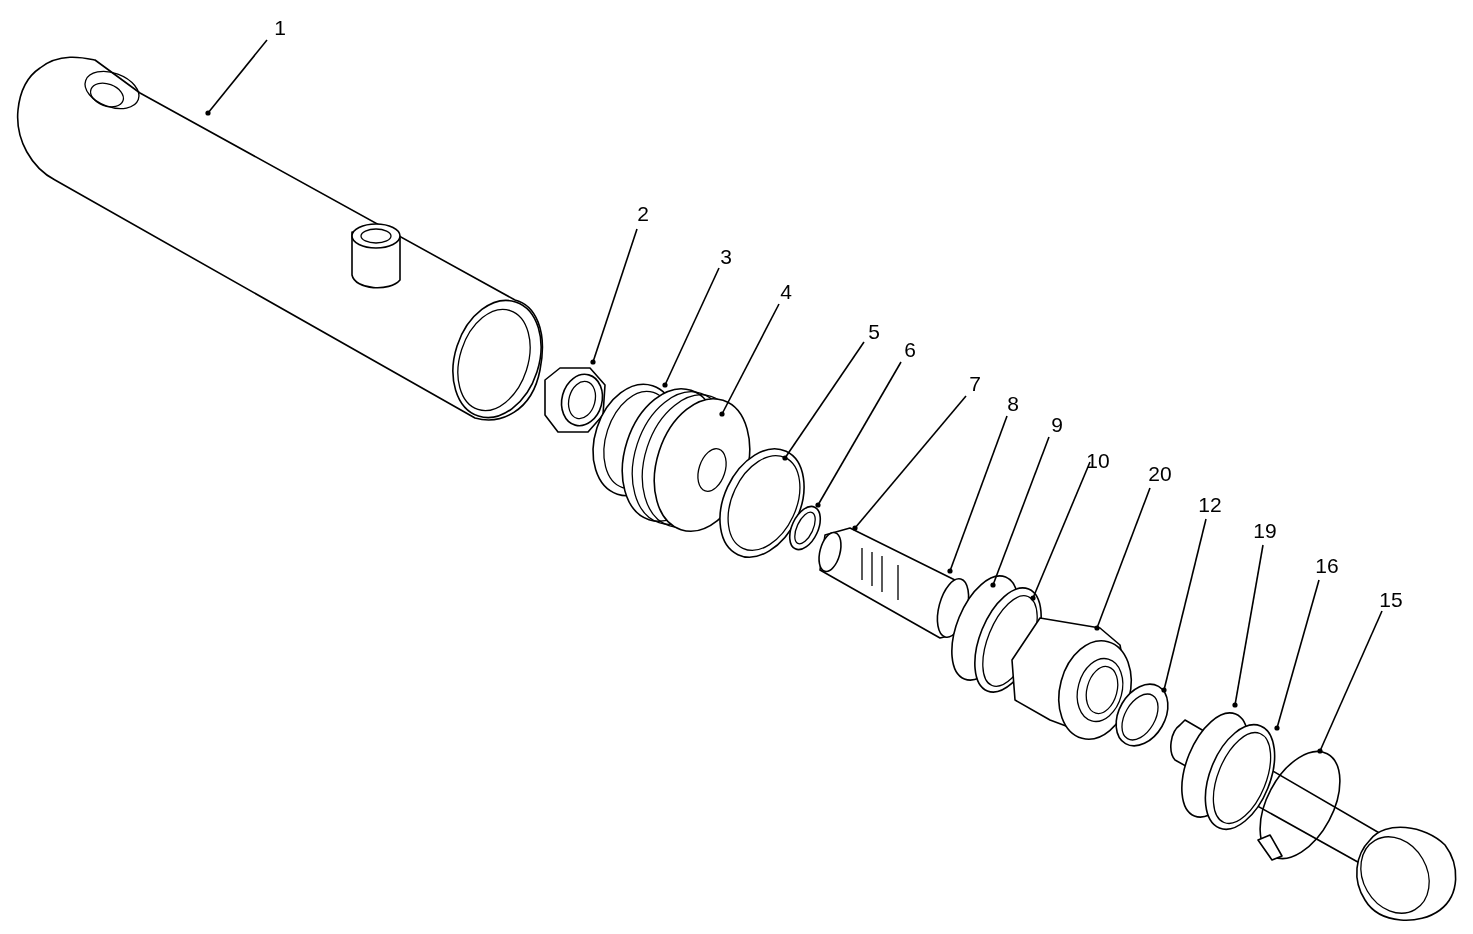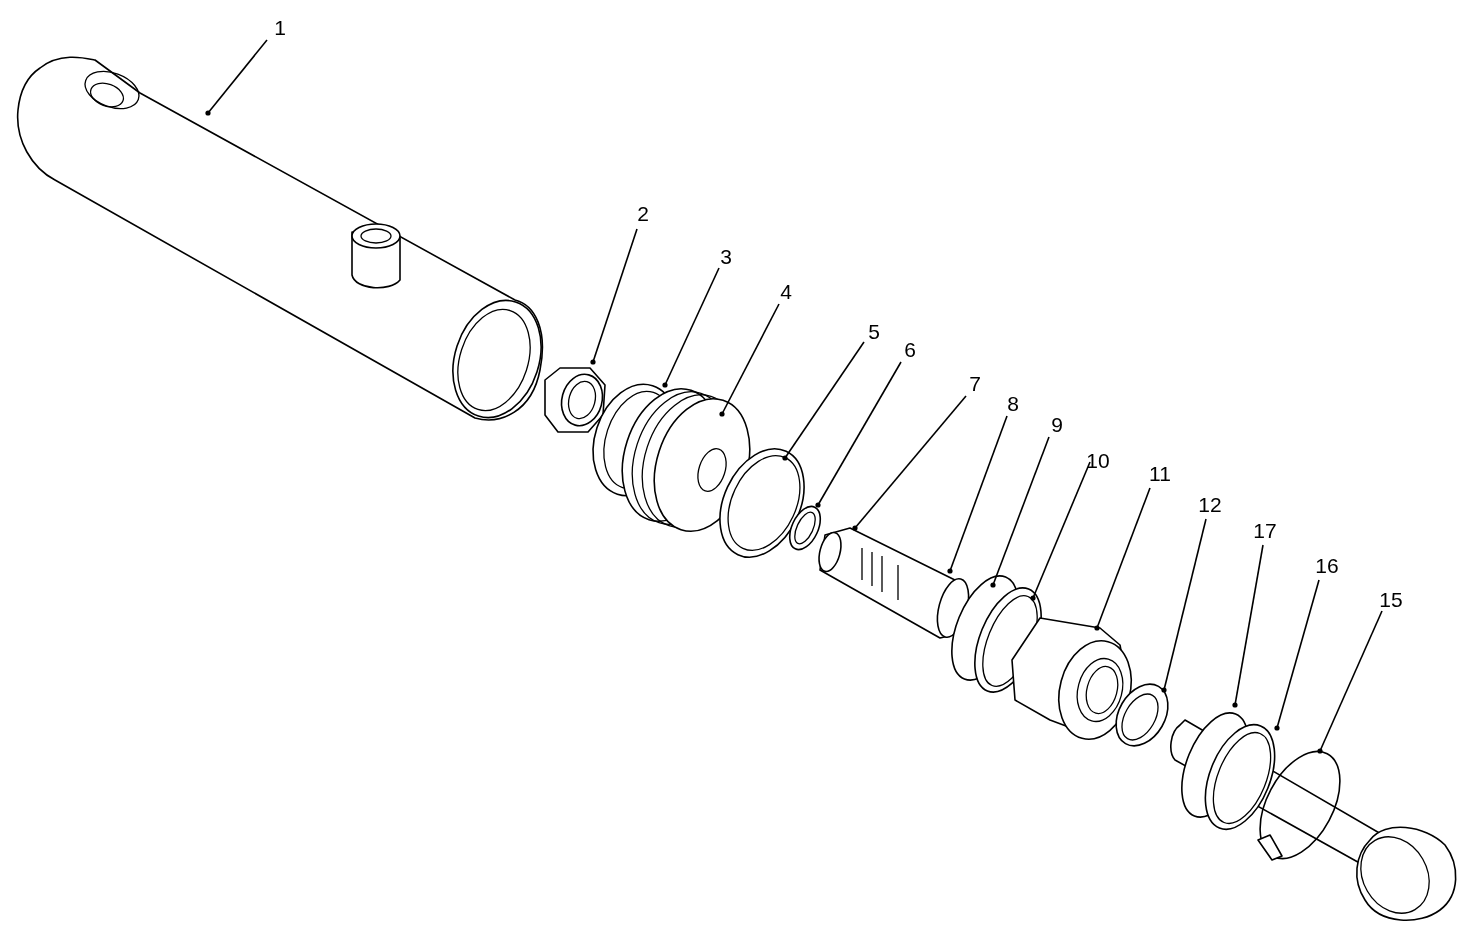--- a/index.html
+++ b/index.html
@@ -140,18 +140,18 @@
     <div class="callout-label" style="left: 280px; top: 27px;">1</div>
     <div class="callout-label" style="left: 643px; top: 213px;">2</div>
     <div class="callout-label" style="left: 726px; top: 256px;">3</div>
     <div class="callout-label" style="left: 786px; top: 291px;">4</div>
     <div class="callout-label" style="left: 874px; top: 331px;">5</div>
     <div class="callout-label" style="left: 910px; top: 349px;">6</div>
     <div class="callout-label" style="left: 975px; top: 383px;">7</div>
     <div class="callout-label" style="left: 1013px; top: 403px;">8</div>
     <div class="callout-label" style="left: 1057px; top: 424px;">9</div>
     <div class="callout-label" style="left: 1098px; top: 448px; margin-top: 12px;">10</div>
-    <div class="callout-label" style="left: 1160px; top: 473px;">11</div>
+    <div class="callout-label" style="left: 1160px; top: 473px;">20</div>
     <div class="callout-label" style="left: 1210px; top: 504px;">12</div>
-    <div class="callout-label" style="left: 1265px; top: 530px;">17</div>
+    <div class="callout-label" style="left: 1265px; top: 530px;">19</div>
     <div class="callout-label" style="left: 1327px; top: 565px;">16</div>
     <div class="callout-label" style="left: 1391px; top: 599px; text-align: right;">15</div>
   </div>
 
 </body></html>

